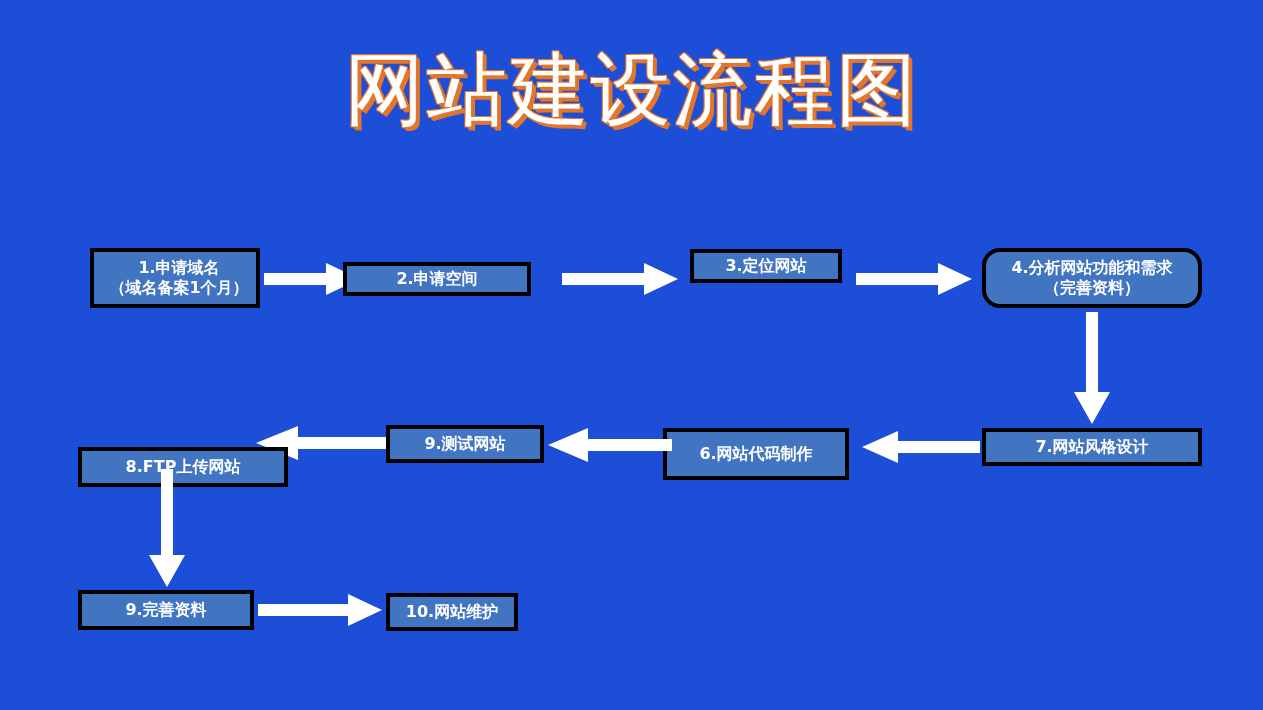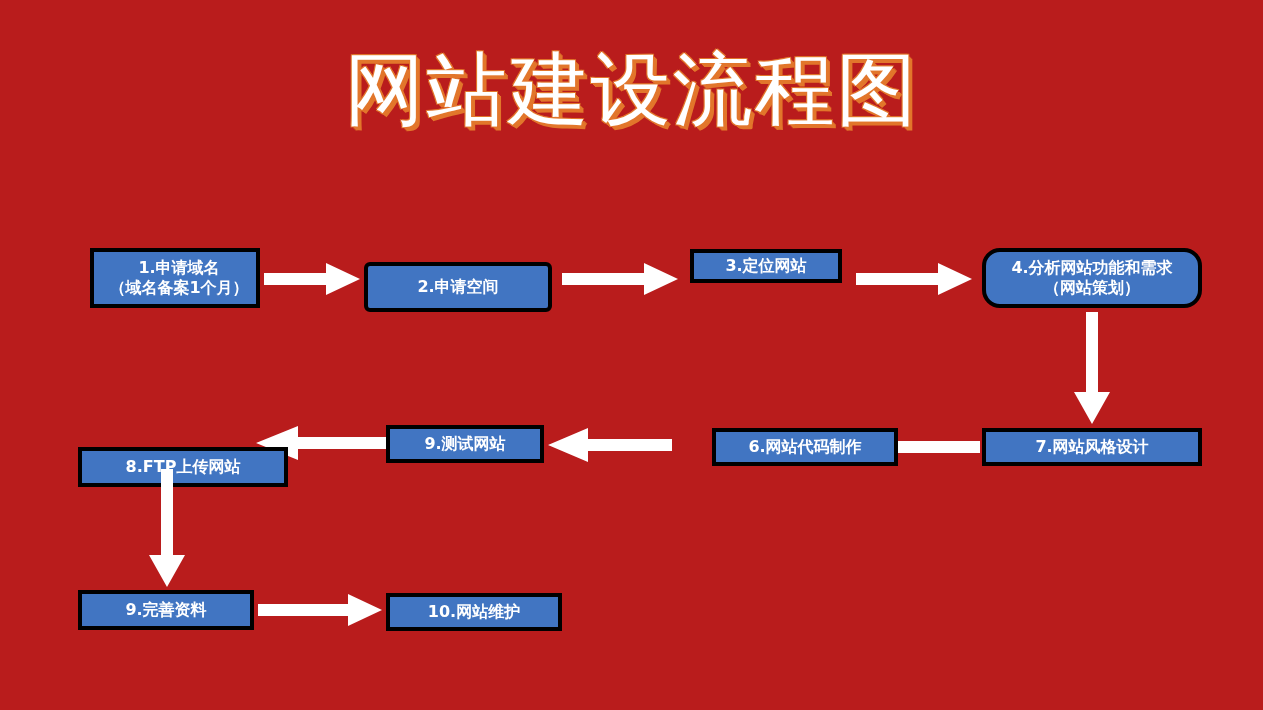--- a/index.html
+++ b/index.html
@@ -9,21 +9,21 @@
   body {
     width: 1263px;
     height: 710px;
     overflow: hidden;
     font-family: "Liberation Sans", "DejaVu Sans", sans-serif;
   }
   #canvas {
     position: relative;
     width: 1263px;
     height: 710px;
-    background: #b91c1c;
+    background: #1d4ed8;
   }
   
   .title {
     position: absolute;
     left: 0;
     top: 42px;
     width: 1263px;
     text-align: center;
     font-family: "DejaVu Serif", "Liberation Serif", serif;
     font-size: 80px;
@@ -80,21 +80,21 @@
     <span class="line">1.申请域名</span>
     <span class="line">（域名备案1个月）</span>
   </div>
 
   <div class="arrow" style="left:264px; top:263px;">
     <svg width="96" height="32" viewBox="0 0 96 32">
       <polygon points="0,10 62,10 62,0 96,16 62,32 62,22 0,22" fill="#ffffff"></polygon>
     </svg>
   </div>
 
-  <div class="box" style="left:364px; top:262px; width:188px; height:50px;border-radius:6px;">
+  <div class="box" style="left:343px; top:262px; width:188px; height:34px;">
     <span class="line">2.申请空间</span>
   </div>
 
   <div class="arrow" style="left:562px; top:263px;">
     <svg width="116" height="32" viewBox="0 0 116 32">
       <polygon points="0,10 82,10 82,0 116,16 82,32 82,22 0,22" fill="#ffffff"></polygon>
     </svg>
   </div>
 
   <div class="box" style="left:690px; top:249px; width:152px; height:34px;">
@@ -102,40 +102,40 @@
   </div>
 
   <div class="arrow" style="left:856px; top:263px;">
     <svg width="116" height="32" viewBox="0 0 116 32">
       <polygon points="0,10 82,10 82,0 116,16 82,32 82,22 0,22" fill="#ffffff"></polygon>
     </svg>
   </div>
 
   <div class="box" style="left:982px; top:248px; width:220px; height:60px;border-radius:18px;">
     <span class="line">4.分析网站功能和需求</span>
-    <span class="line">（网站策划）</span>
+    <span class="line">（完善资料）</span>
   </div>
 
   <div class="arrow" style="left:1072px; top:312px;">
     <svg width="40" height="112" viewBox="0 0 40 112">
       <polygon points="14,0 26,0 26,80 38,80 20,112 2,80 14,80" fill="#ffffff"></polygon>
     </svg>
   </div>
 
   <div class="box" style="left:982px; top:428px; width:220px; height:38px;">
     <span class="line">7.网站风格设计</span>
   </div>
 
   <div class="arrow" style="left:862px; top:431px;">
     <svg width="118" height="32" viewBox="0 0 118 32">
       <polygon points="118,10 36,10 36,0 0,16 36,32 36,22 118,22" fill="#ffffff"></polygon>
     </svg>
   </div>
 
-  <div class="box" style="left:712px; top:428px; width:186px; height:38px;">
+  <div class="box" style="left:663px; top:428px; width:186px; height:52px;">
     <span class="line">6.网站代码制作</span>
   </div>
 
   <div class="arrow" style="left:548px; top:428px;">
     <svg width="124" height="34" viewBox="0 0 124 34">
       <polygon points="124,11 40,11 40,0 0,17 40,34 40,23 124,23" fill="#ffffff"></polygon>
     </svg>
   </div>
 
   <div class="box" style="left:386px; top:425px; width:158px; height:38px;">
@@ -161,17 +161,17 @@
   <div class="box" style="left:78px; top:590px; width:176px; height:40px;">
     <span class="line">9.完善资料</span>
   </div>
 
   <div class="arrow" style="left:258px; top:594px;">
     <svg width="124" height="32" viewBox="0 0 124 32">
       <polygon points="0,10 90,10 90,0 124,16 90,32 90,22 0,22" fill="#ffffff"></polygon>
     </svg>
   </div>
 
-  <div class="box" style="left:386px; top:593px; width:176px; height:38px;">
+  <div class="box" style="left:386px; top:593px; width:132px; height:38px;">
     <span class="line">10.网站维护</span>
   </div>
 
 </div>
 
 </body></html>

